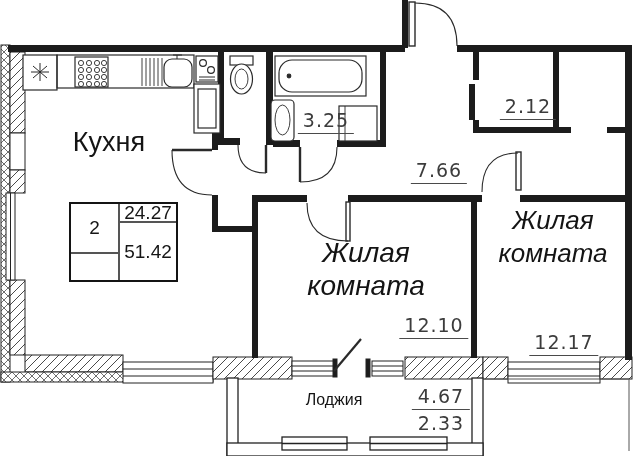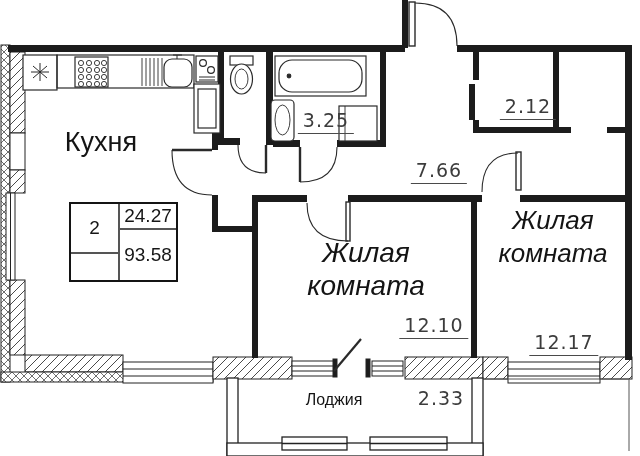--- a/index.html
+++ b/index.html
@@ -1,40 +1,40 @@
 <!DOCTYPE html>
 <html><head>
 <meta charset="utf-8">
 <style>
   html,body{margin:0;padding:0;background:#e8e8e8;}
   .stage{position:relative;width:640px;height:456px;background:#ffffff;overflow:hidden;
          font-family:"Liberation Sans",sans-serif;}
   .stage svg{position:absolute;left:0;top:0;}
   .lbl{position:absolute;transform:translateX(-50%);color:#141414;white-space:nowrap;
        font-family:"Liberation Sans",sans-serif;line-height:1.05;text-align:center;}
-  .lbl-kitchen{font-size:27px;}
+  .lbl-kitchen{font-size:27px;margin-left:8px;}
   .lbl-room{font-size:28px;font-style:italic;}
   .lbl-loggia{font-size:16px;}
   .dim{position:absolute;transform:translateX(-50%);color:#3c3c3c;font-size:19px;
        font-family:"DejaVu Sans",sans-serif;letter-spacing:1px;white-space:nowrap;
        border-bottom:1.3px solid #4a4a4a;padding:0 5px 2px 5px;}
   .frac{position:absolute;transform:translateX(-50%);color:#3c3c3c;font-size:19px;
         font-family:"DejaVu Sans",sans-serif;letter-spacing:1px;text-align:center;}
   .frac .top{padding:0 6px 2px 6px;border-bottom:1.3px solid #4a4a4a;}
   .frac .bot{padding:2px 6px 0 6px;}
   .tbl{position:absolute;left:69px;top:202px;width:109px;height:80px;
        border:2px solid #141414;box-sizing:border-box;display:flex;}
   .tbl .c1{width:49px;border-right:2px solid #555;box-sizing:border-box;display:flex;
            flex-direction:column;}
   .tbl .c2{flex:1;display:flex;flex-direction:column;}
   .tbl .cell{display:flex;align-items:center;justify-content:center;color:#161616;
              font-size:19px;box-sizing:border-box;}
   .tbl .c1 .rooms{height:50px;border-bottom:2px solid #555;}
   .tbl .c1 .empty{flex:1;}
-  .tbl .c2 .r{height:26px;border-bottom:2px solid #555;}
+  .tbl .c2 .r{height:19px;border-bottom:2px solid #555;}
   .tbl .c2 .r:last-child{height:auto;flex:1;border-bottom:none;}
 </style>
 </head>
 <body>
 
 <div class="stage">
 
 <svg width="640" height="456" viewBox="0 0 640 456">
   <defs>
     <pattern id="pd" width="9" height="9" patternUnits="userSpaceOnUse">
@@ -239,27 +239,28 @@
 
 <div class="lbl lbl-loggia" style="left:334px;top:392px;">Лоджия</div>
 
 <div class="dim" style="left:434px;top:314px;">12.10</div>
 <div class="dim" style="left:564px;top:314px;margin-top:17px;">12.17</div>
 <div class="dim" style="left:439px;top:159px;">7.66</div>
 <div class="dim" style="left:326px;top:109px;">3.25</div>
 <div class="dim" style="left:528px;top:95px;text-align:right;">2.12</div>
 
 <div class="frac" style="left:441px;top:385px;">
+  <div class="top">4.67</div>
   <div class="bot">2.33</div>
 </div>
 
 <div class="tbl">
   <div class="c1">
     <div class="cell rooms">2</div>
     <div class="cell empty"></div>
   </div>
   <div class="c2">
     <div class="cell r">24.27</div>
-    <div class="cell r">93.58</div>
+    <div class="cell r">51.42</div>
   </div>
 </div>
 
 </div>
 
 </body></html>

